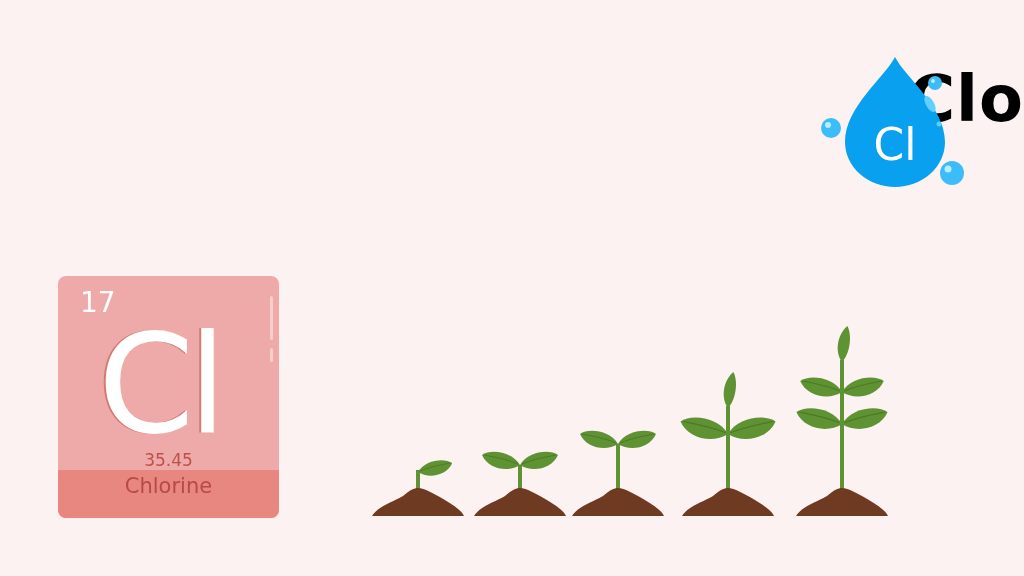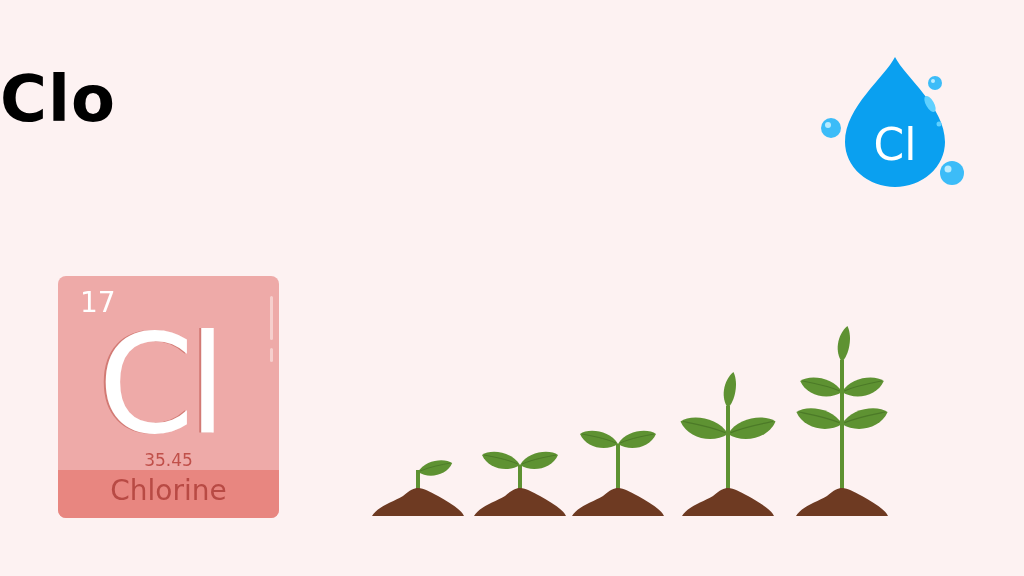--- a/index.html
+++ b/index.html
@@ -1,23 +1,23 @@
 <!DOCTYPE html>
 <html><head>
 <meta charset="utf-8">
 <style>
   html, body { margin:0; padding:0; }
   body { width:1024px; height:576px; background:#fdf2f2; position:relative; overflow:hidden; font-family:"Liberation Sans", sans-serif; }
-  .title { position:absolute; left:0; width:1024px; top:62px; text-align:left; font-size:64px; font-weight:bold; color:#000; font-family:"DejaVu Sans", sans-serif; letter-spacing:1px; }
+  .title { position:absolute; left:0; width:1024px; top:62px; text-align:right; font-size:64px; font-weight:bold; color:#000; font-family:"DejaVu Sans", sans-serif; letter-spacing:1px; }
   .card { position:absolute; left:58px; top:276px; width:221px; height:242px; border-radius:8px; background:#eeaaa8; overflow:hidden; }
   .card .num { position:absolute; left:22px; top:10px; color:#fff; font-size:28px; font-family:"DejaVu Sans", sans-serif; }
   .card .sym { position:absolute; left:40px; top:28px; color:#fff; font-size:138px; font-family:"DejaVu Sans", sans-serif; letter-spacing:-6px; text-shadow:-2px 0 0 #d27a74; }
   .card .mass { position:absolute; left:0; width:221px; top:174px; text-align:center; color:#c0504a; font-size:17px; font-family:"DejaVu Sans", sans-serif; }
   .card .band { position:absolute; left:0; bottom:0; width:221px; height:48px; background:#e88680; }
-  .card .name { position:absolute; left:0; width:221px; top:4px; text-align:center; color:#b84a44; font-size:28px; font-family:"DejaVu Sans", sans-serif; }
+  .card .name { position:absolute; left:0; width:221px; top:4px; text-align:center; color:#b84a44; font-size:21px; font-family:"DejaVu Sans", sans-serif; }
   .card .gloss1 { position:absolute; right:6px; top:20px; width:3px; height:44px; background:#f6cfcd; border-radius:2px; }
   .card .gloss2 { position:absolute; right:6px; top:72px; width:3px; height:14px; background:#f6cfcd; border-radius:2px; }
   .drop { position:absolute; left:815px; top:52px; width:160px; height:140px; }
   .plants { position:absolute; left:370px; top:320px; width:600px; height:210px; }
 </style>
 </head>
 <body>
 
 <div class="title">Clo</div>
 

